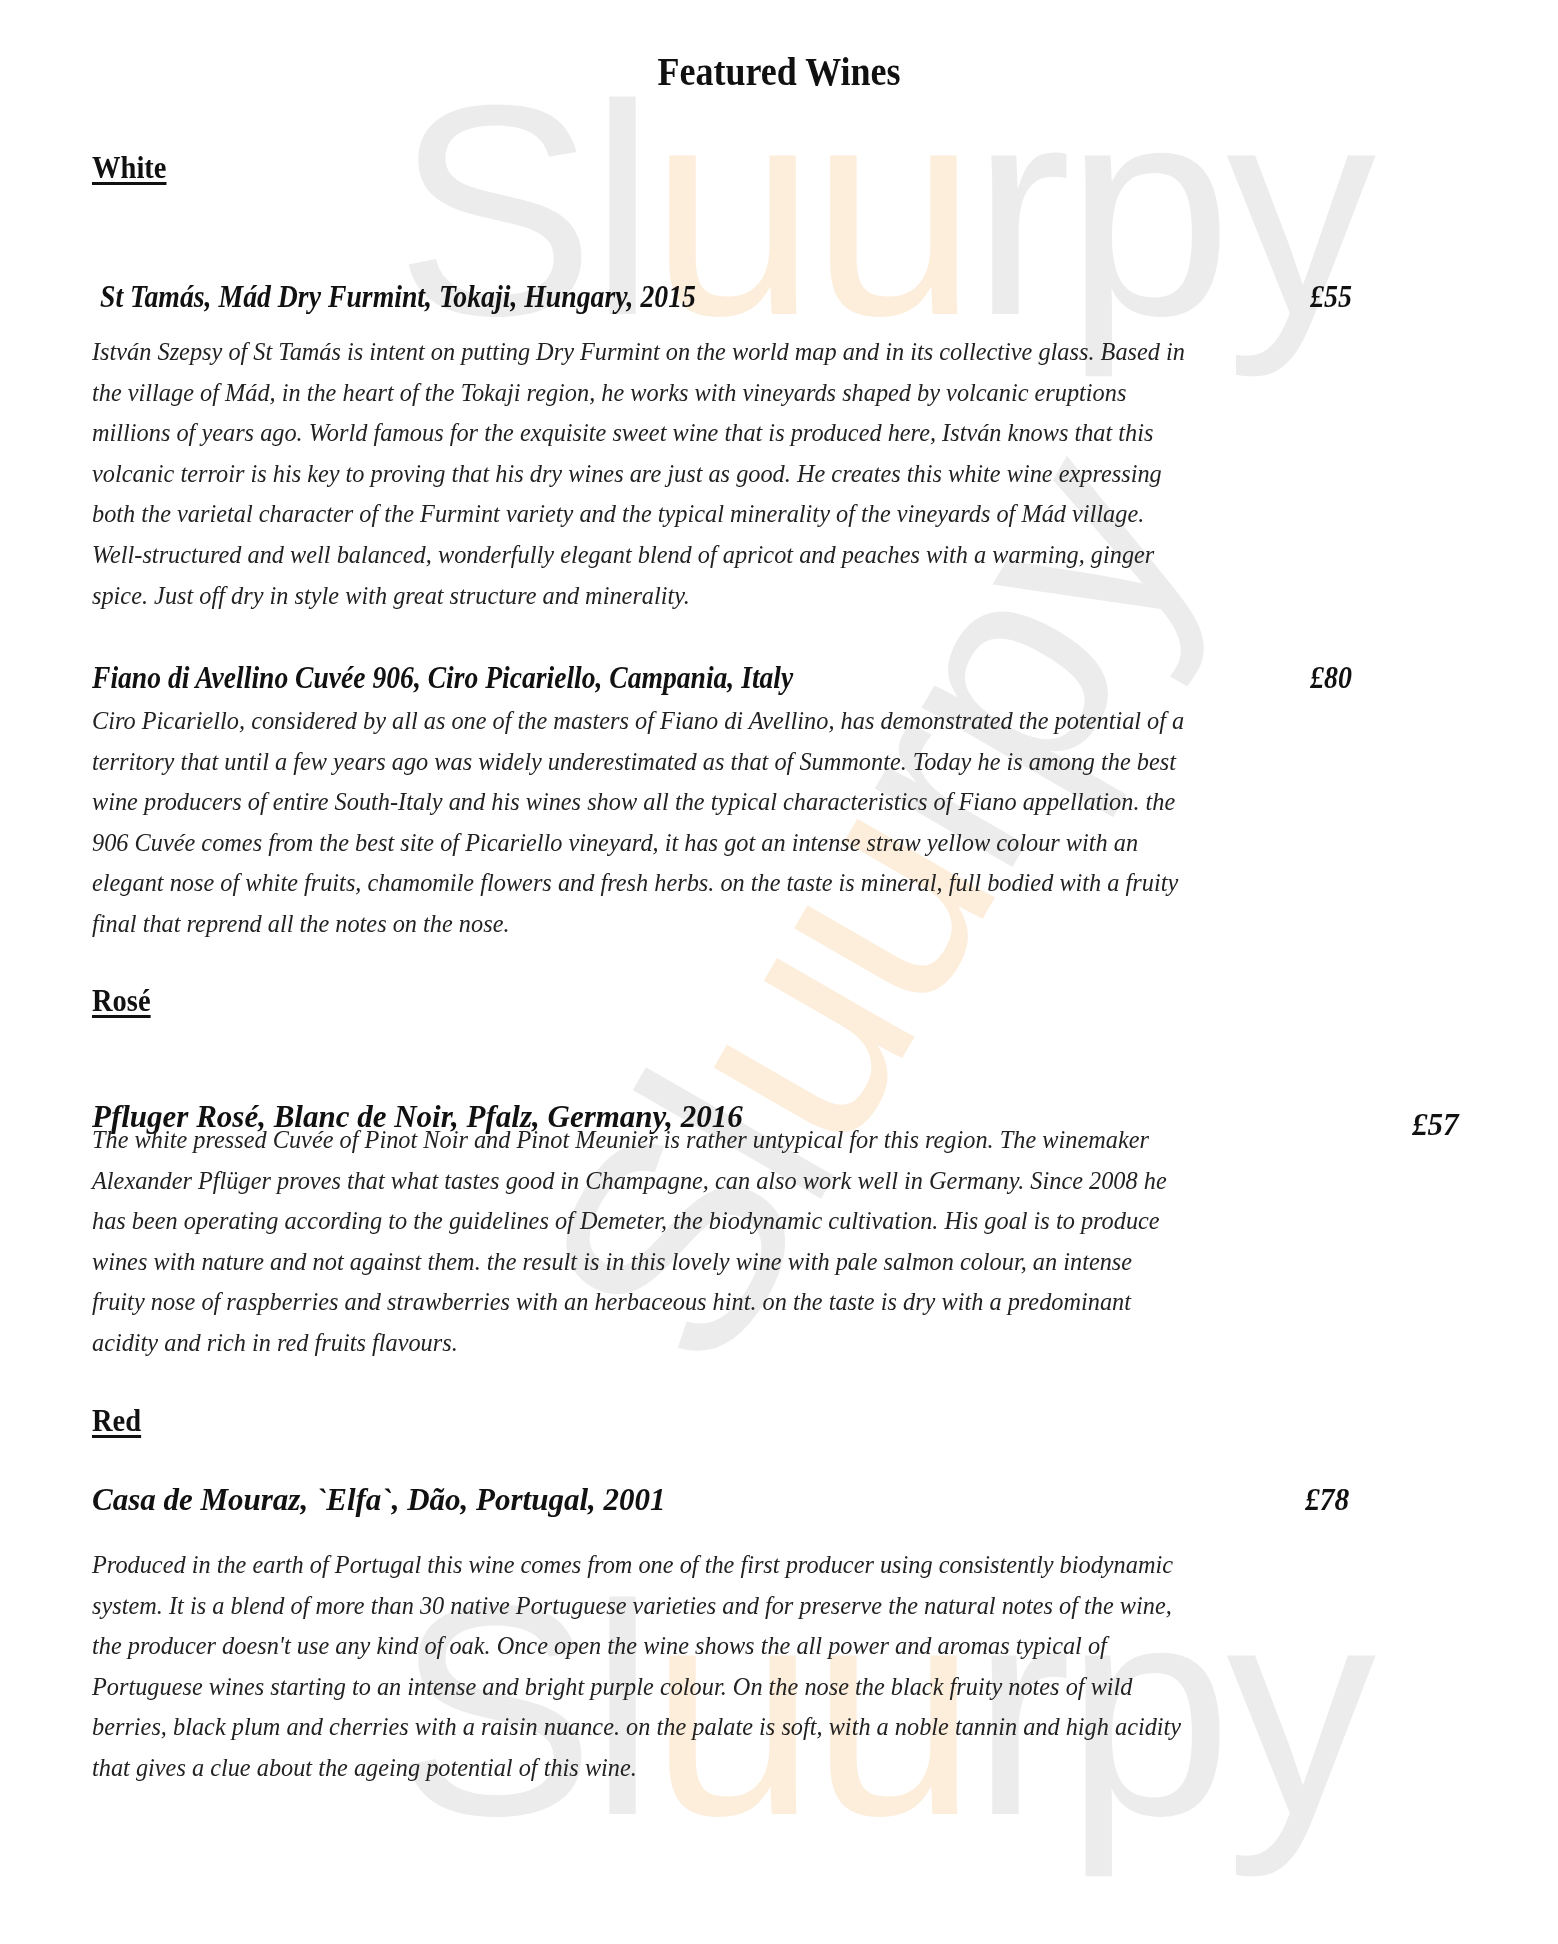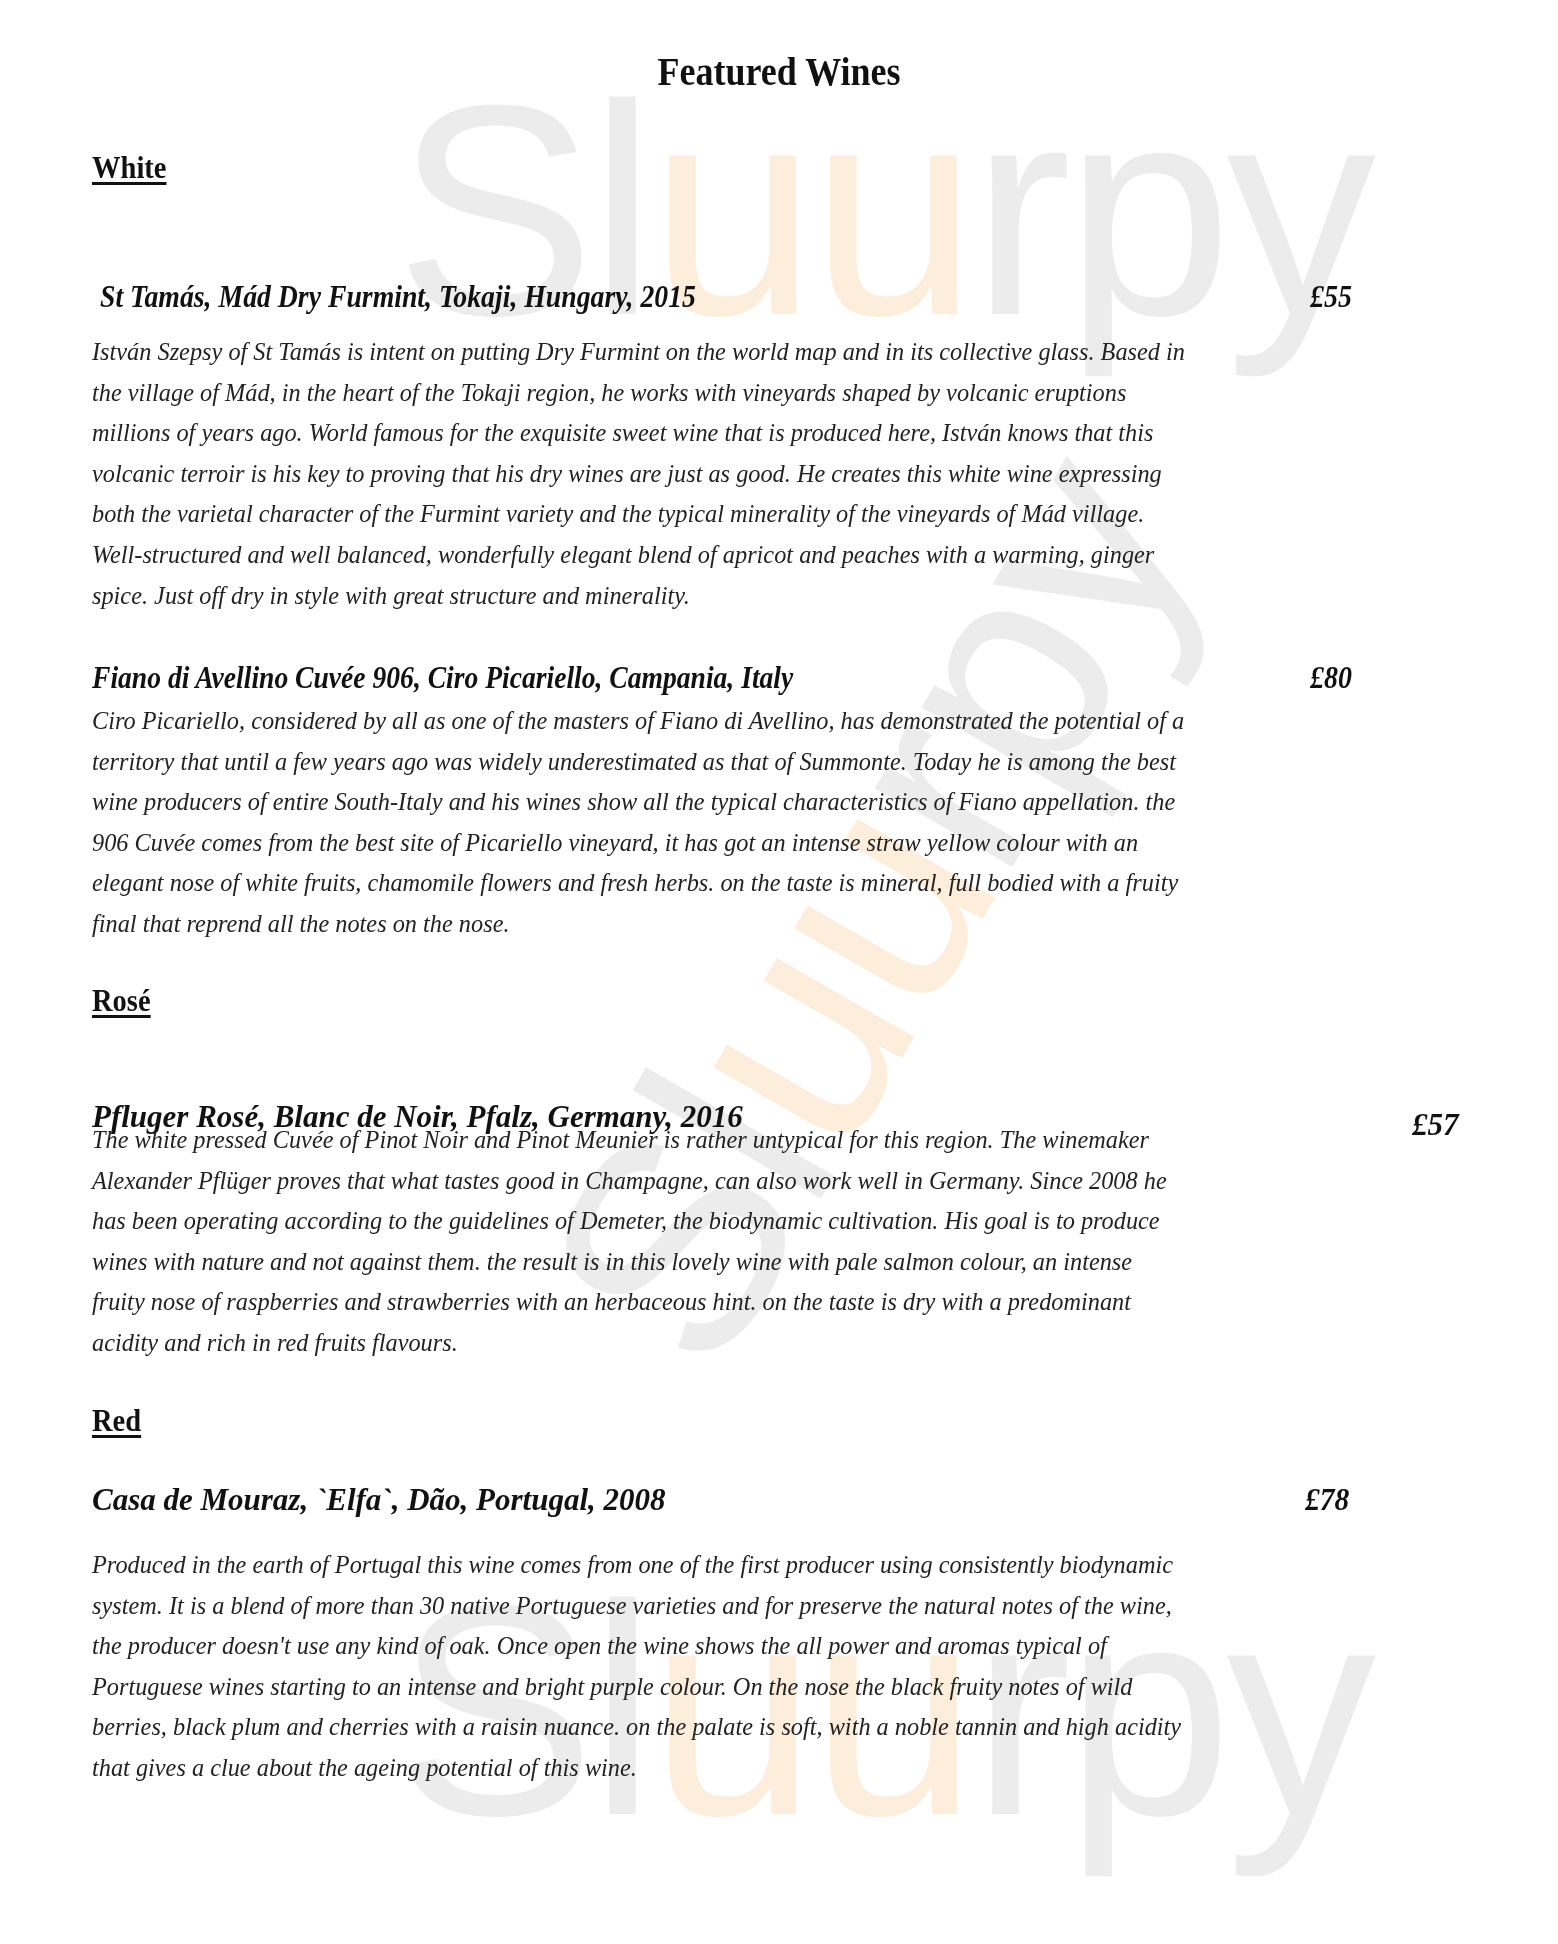--- a/index.html
+++ b/index.html
@@ -101,21 +101,21 @@
       <span class="line">has been operating according to the guidelines of Demeter, the biodynamic cultivation. His goal is to produce</span>
       <span class="line">wines with nature and not against them. the result is in this lovely wine with pale salmon colour, an intense</span>
       <span class="line">fruity nose of raspberries and strawberries with an herbaceous hint. on the taste is dry with a predominant</span>
       <span class="line">acidity and rich in red fruits flavours.</span>
     </div>
   </div>
 
   <div class="section-heading" style="top:1403px;">Red</div>
 
   <div>
-    <div class="wine-title" style="top:1482px; transform:scaleX(1.0);">Casa de Mouraz, `Elfa`, Dão, Portugal, 2008</div>
+    <div class="wine-title" style="top:1482px; transform:scaleX(1.0);">Casa de Mouraz, `Elfa`, Dão, Portugal, 2001</div>
     <div class="wine-price" style="top:1482px; left:1305px; transform:scaleX(0.95);">£78</div>
     <div class="wine-desc" style="top:1545px;">
       <span class="line">Produced in the earth of Portugal this wine comes from one of the first producer using consistently biodynamic</span>
       <span class="line">system. It is a blend of more than 30 native Portuguese varieties and for preserve the natural notes of the wine,</span>
       <span class="line">the producer doesn't use any kind of oak. Once open the wine shows the all power and aromas typical of</span>
       <span class="line">Portuguese wines starting to an intense and bright purple colour. On the nose the black fruity notes of wild</span>
       <span class="line">berries, black plum and cherries with a raisin nuance. on the palate is soft, with a noble tannin and high acidity</span>
       <span class="line">that gives a clue about the ageing potential of this wine.</span>
     </div>
   </div>

